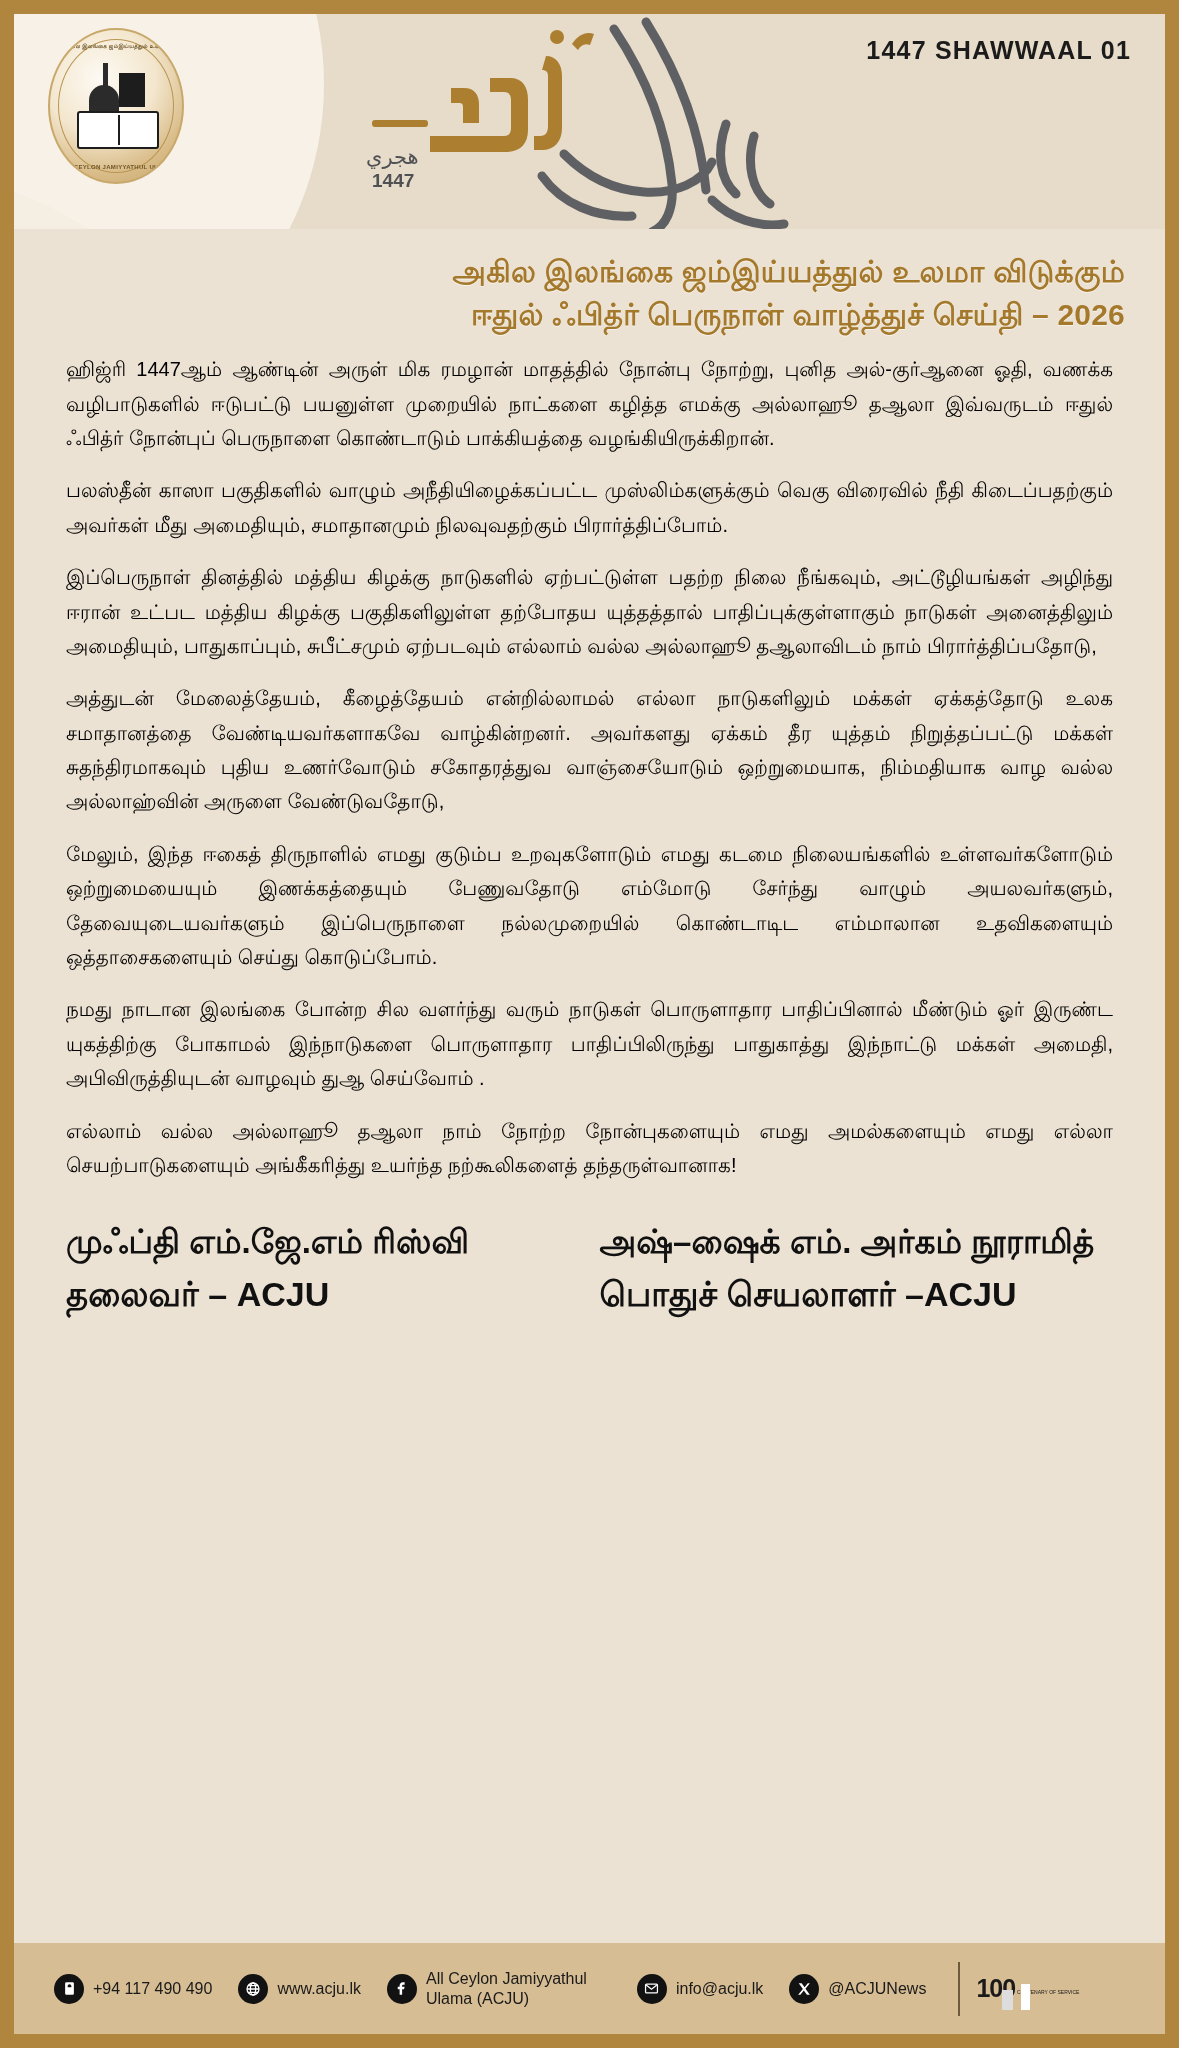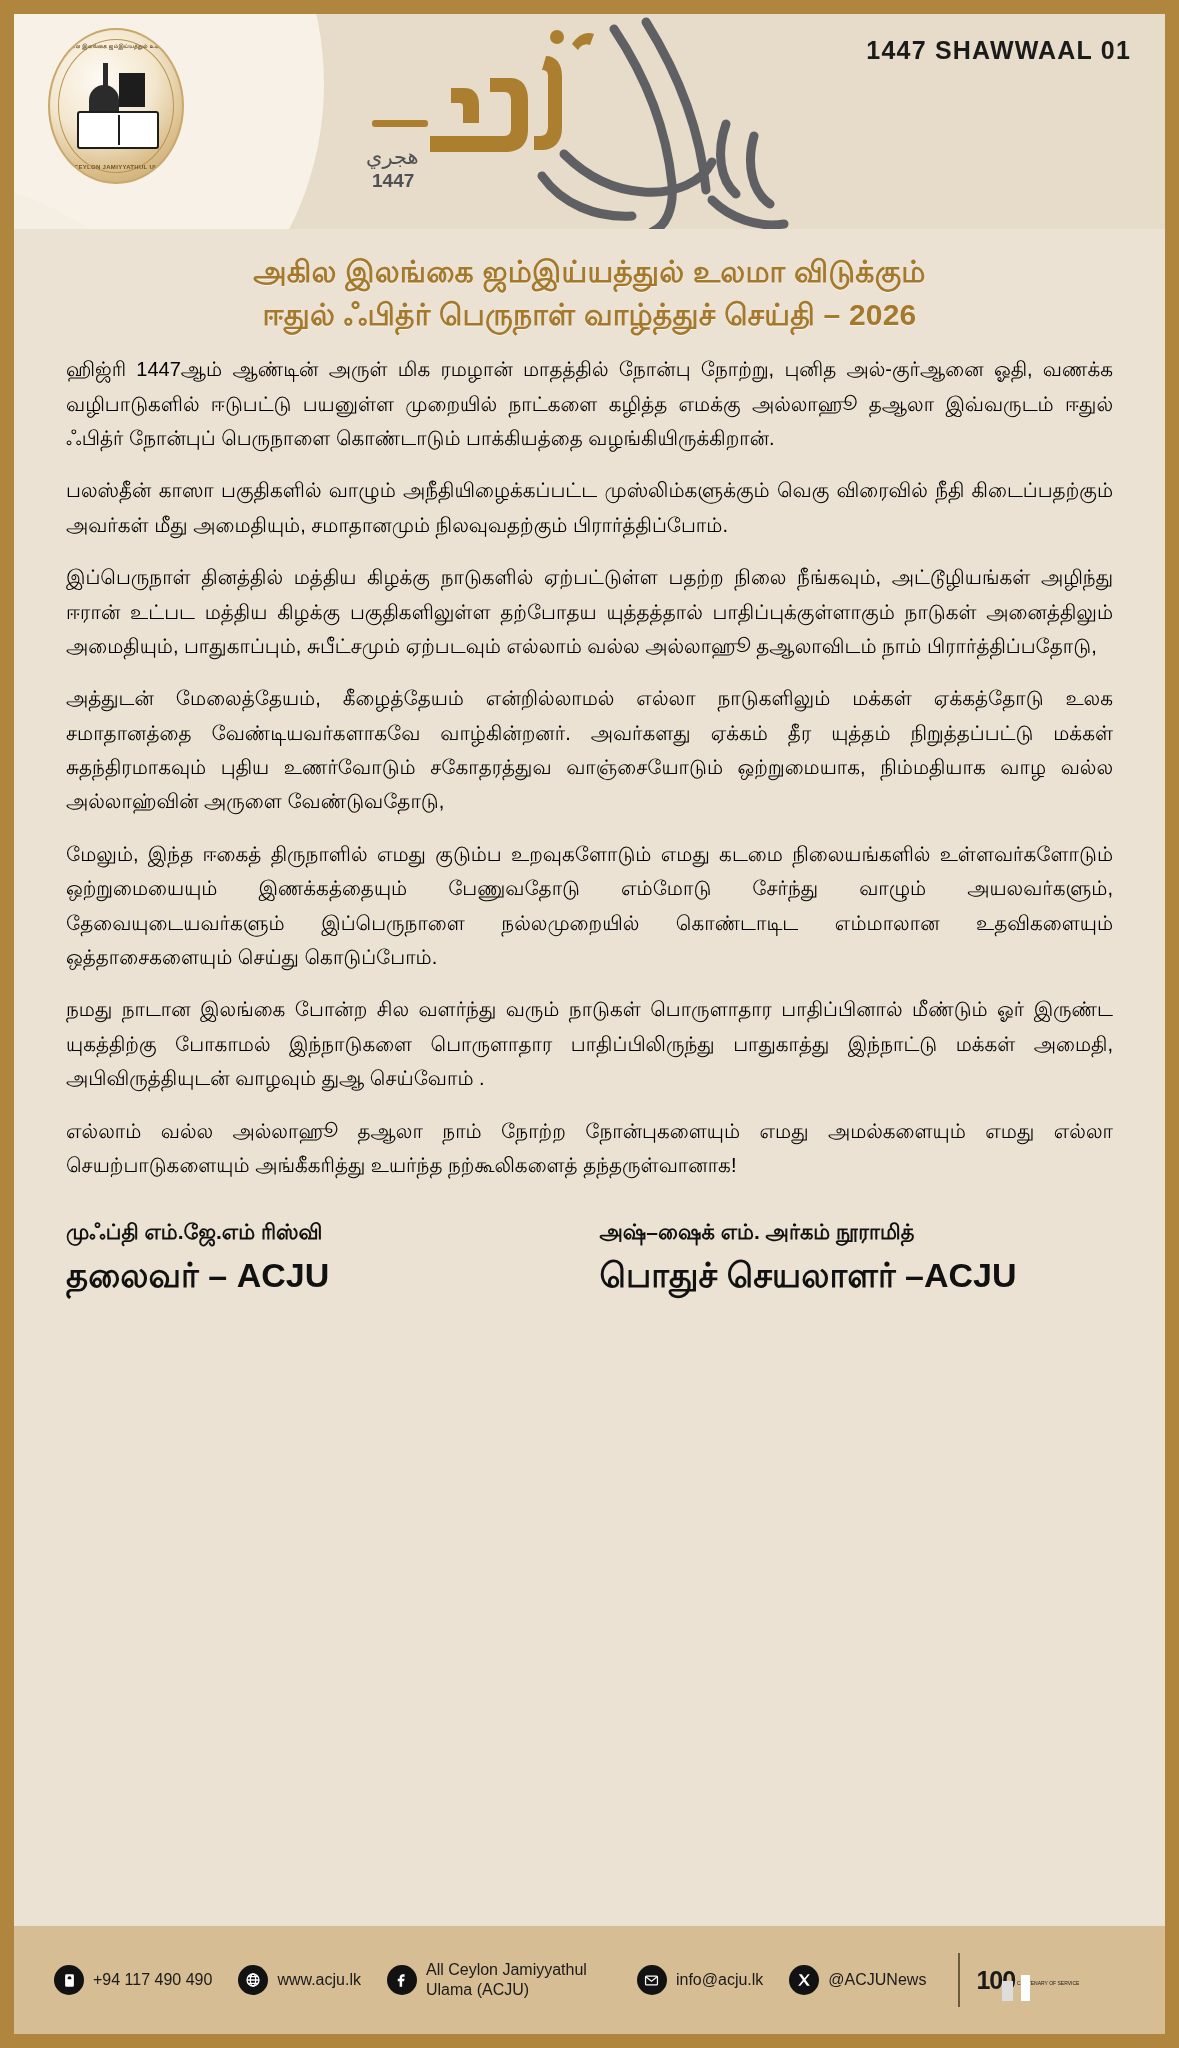--- a/index.html
+++ b/index.html
@@ -103,20 +103,21 @@
     text-align:center;
     padding:22px 40px 4px 40px;
   }
   .title-line {
     color:#a5792b;
     font-weight:bold;
     font-size:30px;
     line-height:1.42;
     letter-spacing:.2px;
     text-shadow:0 1px 0 rgba(255,255,255,.55);
+    text-align:right;
   }
 
   
   .body-block {
     padding:12px 52px 0 52px;
   }
   .para {
     color:#000000;
     font-size:20px;
     line-height:1.72;
@@ -125,30 +126,30 @@
   }
 
   
   .signatures {
     display:flex;
     padding:16px 52px 0 52px;
   }
   .sig-col { flex:1; }
   .sig-col.right { padding-left:20px; }
   .sig-name {
-    font-size:21px; font-weight:bold; color:#111; line-height:1.55;
+    font-size:33px; font-weight:bold; color:#111; line-height:1.55;
   }
   .sig-role {
     font-size:34px; font-weight:bold; color:#111; line-height:1.55;
   }
 
   
   .footer {
     position:absolute; left:0; right:0; bottom:0;
-    height:108px;
+    height:91px;
     background:#d6bd93;
     display:flex; align-items:center;
     padding:0 40px;
     box-sizing:border-box;
   }
   .f-item { display:flex; align-items:center; margin-right:26px; }
   .f-icon {
     width:30px; height:30px; border-radius:50%;
     background:#121212; color:#fff;
     display:flex; align-items:center; justify-content:center;

